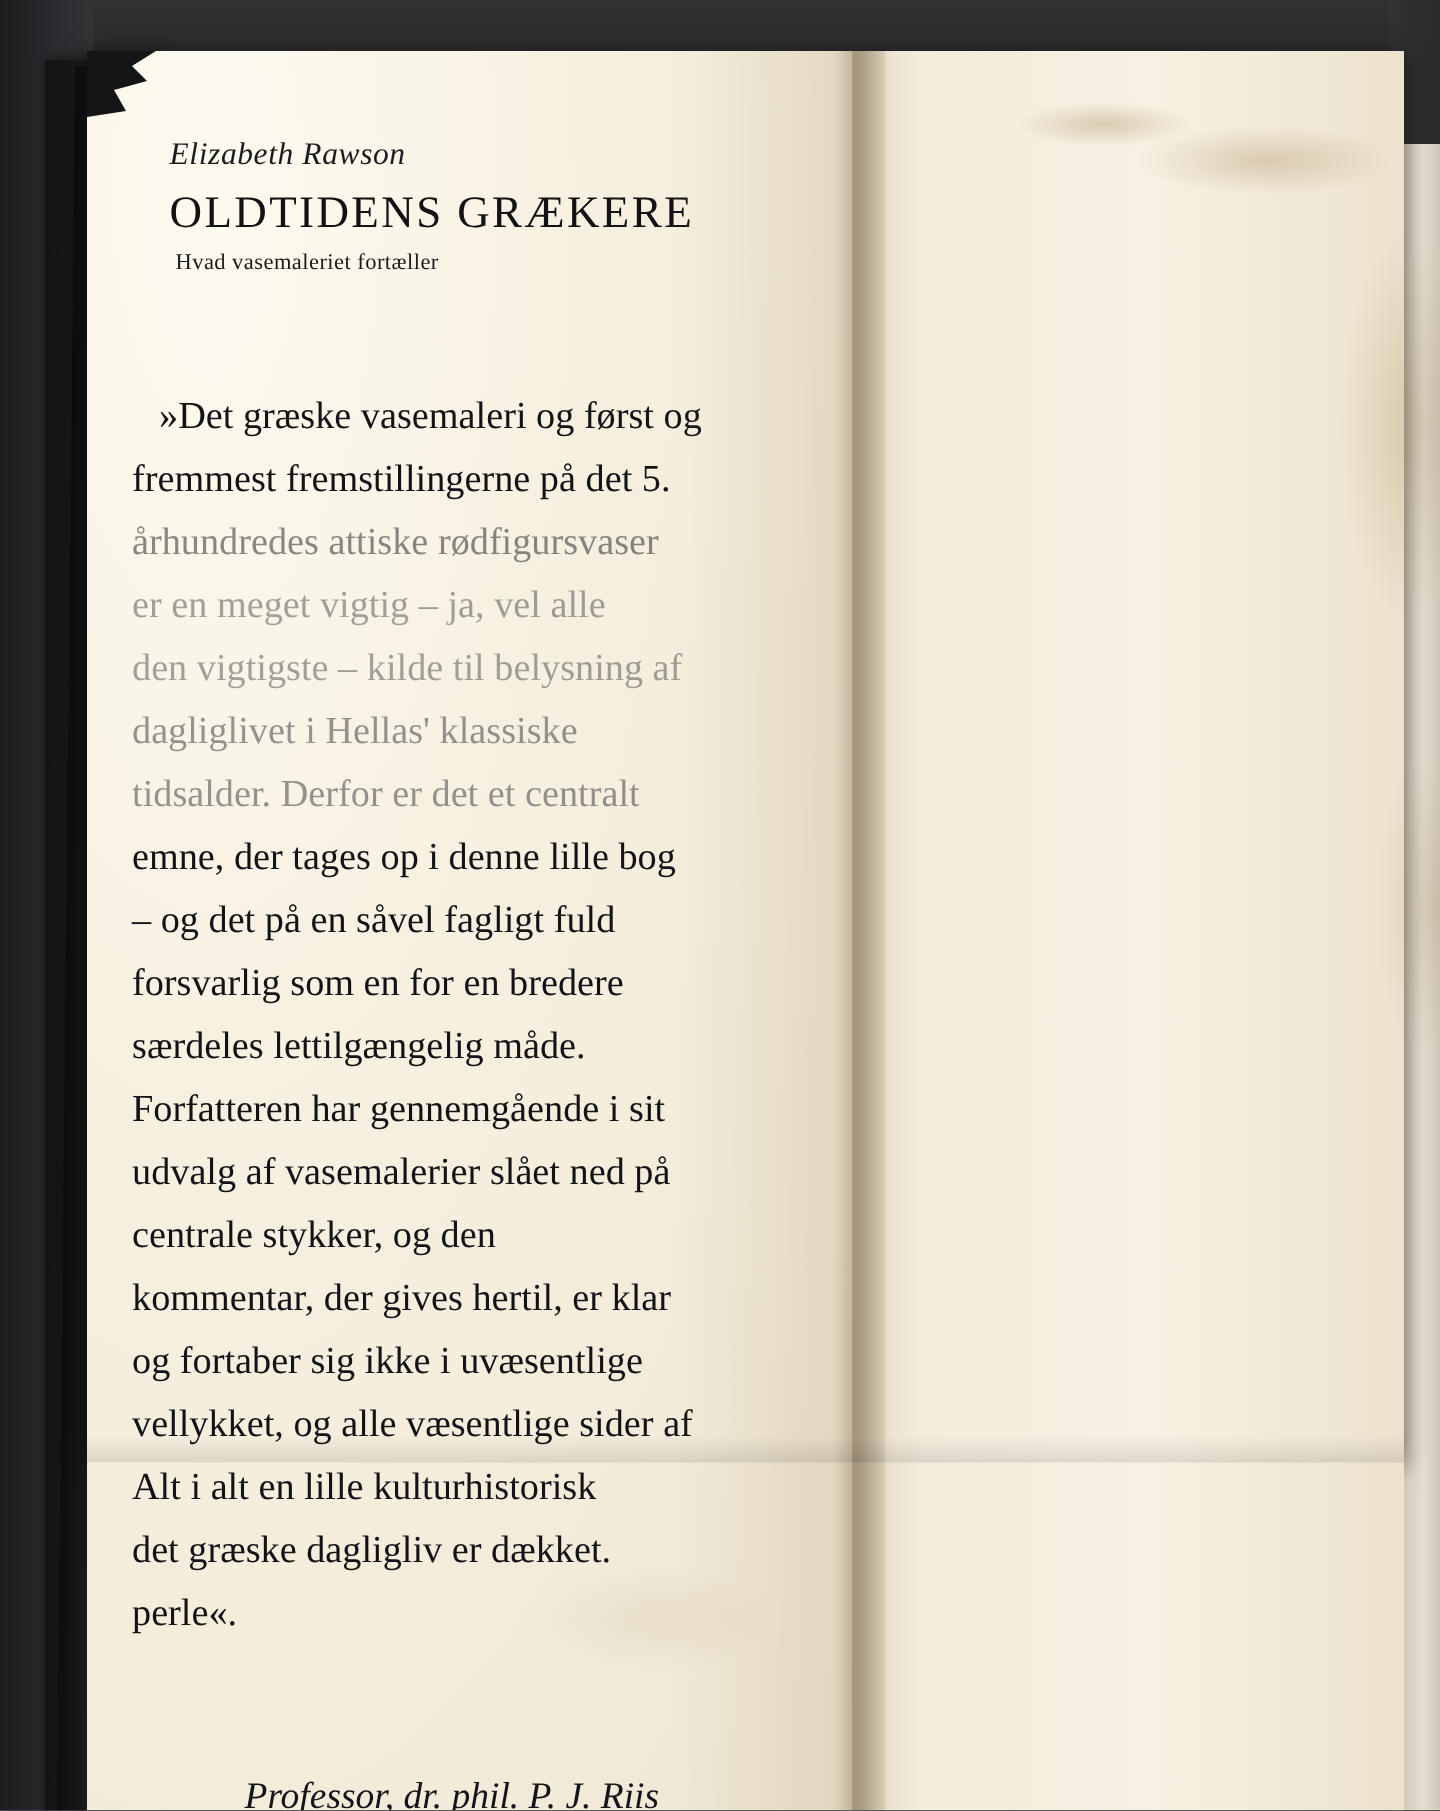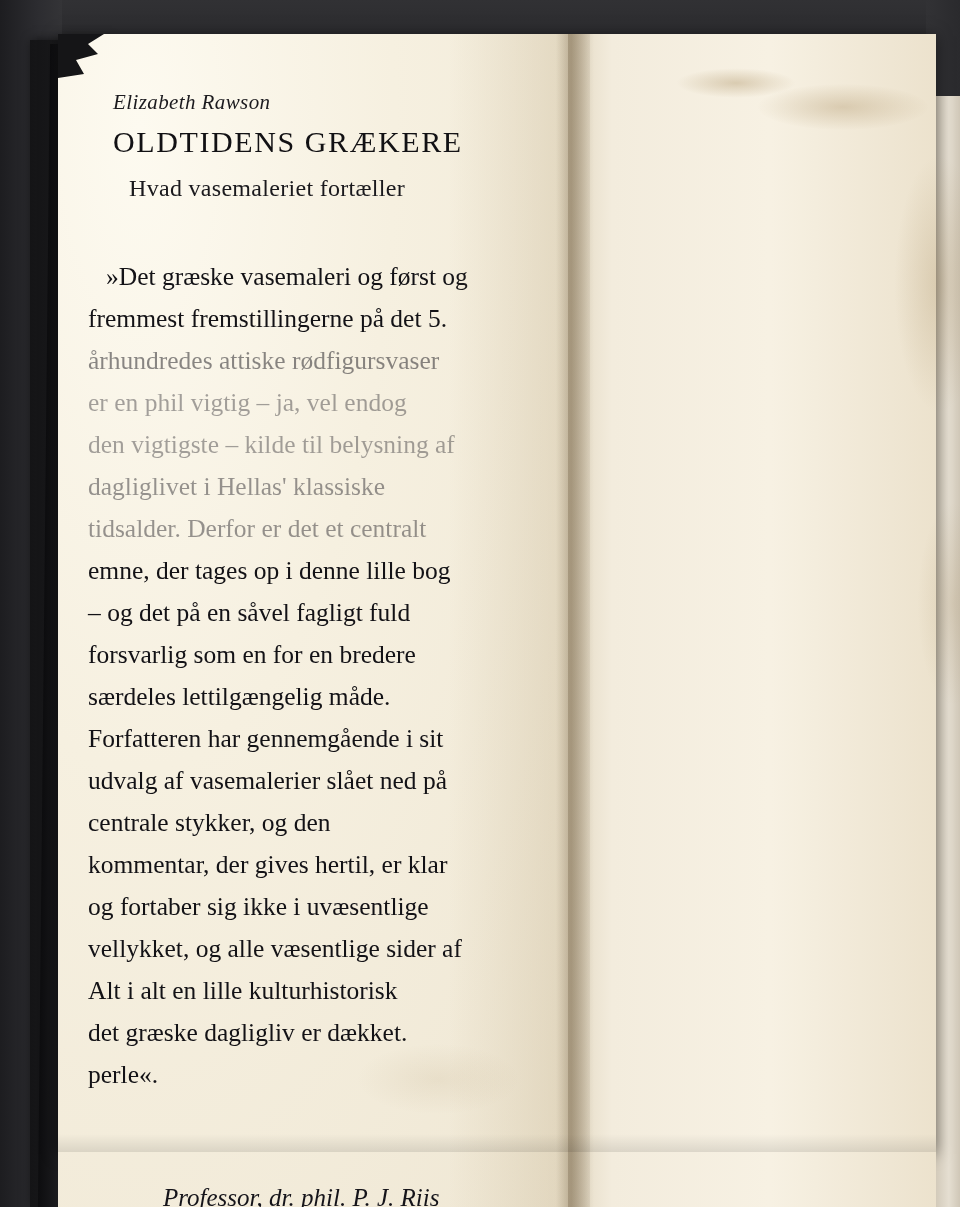--- a/index.html
+++ b/index.html
@@ -66,21 +66,21 @@
     background: linear-gradient(270deg, #d8cfbe 0%, #efe8da 35%, #cfc5b2 100%);
     opacity: 0.95;
   }
 
   
   .spread {
     position: absolute;
     left: 58px;
     top: 34px;
     width: 878px;
-    height: 1118px;
+    height: 941px;
     background: #c4b5fd;
     box-shadow: 0 0 24px rgba(0,0,0,0.45) inset, 0 2px 14px rgba(0,0,0,0.5);
   }
 
   
   .leaf-left {
     position: absolute;
     left: 0px;
     top: 0px;
     width: 510px;
@@ -151,24 +151,24 @@
   .title {
     font-family: "Liberation Serif", serif;
     font-size: 30px;
     letter-spacing: 1.6px;
     color: #121114;
     margin: 0 0 8px 0;
     white-space: nowrap;
   }
   .subtitle {
     font-family: "Liberation Serif", serif;
-    font-size: 24px;
+    font-size: 15px;
     letter-spacing: 0.3px;
     color: #1a191d;
-    margin: 16px;
+    margin: 4px;
   }
 
   .blurb {
     position: absolute;
     left: 30px;
     top: 222px;
     width: 470px;
     font-family: "Liberation Serif", serif;
     font-size: 25.5px;
     line-height: 42px;
@@ -231,21 +231,21 @@
       <div class="textblock">
         <p class="author">Elizabeth Rawson</p>
         <p class="title">OLDTIDENS GRÆKERE</p>
         <p class="subtitle">Hvad vasemaleriet fortæller</p>
       </div>
 
       <div class="blurb">
         <span class="line indent">»Det græske vasemaleri og først og</span>
         <span class="line">fremmest fremstillingerne på det 5.</span>
         <span class="line faded-1">århundredes attiske rødfigursvaser</span>
-        <span class="line faded-2">er en phil vigtig – ja, vel endog</span>
+        <span class="line faded-2">er en meget vigtig – ja, vel alle</span>
         <span class="line faded-2">den vigtigste – kilde til belysning af</span>
         <span class="line faded-3">dagliglivet i Hellas' klassiske</span>
         <span class="line faded-3">tidsalder. Derfor er det et centralt</span>
         <span class="line">emne, der tages op i denne lille bog</span>
         <span class="line">– og det på en såvel fagligt fuld</span>
         <span class="line">forsvarlig som en for en bredere</span>
         <span class="line">særdeles lettilgængelig måde.</span>
         <span class="line">Forfatteren har gennemgående i sit</span>
         <span class="line">udvalg af vasemalerier slået ned på</span>
         <span class="line">centrale stykker, og den</span>

